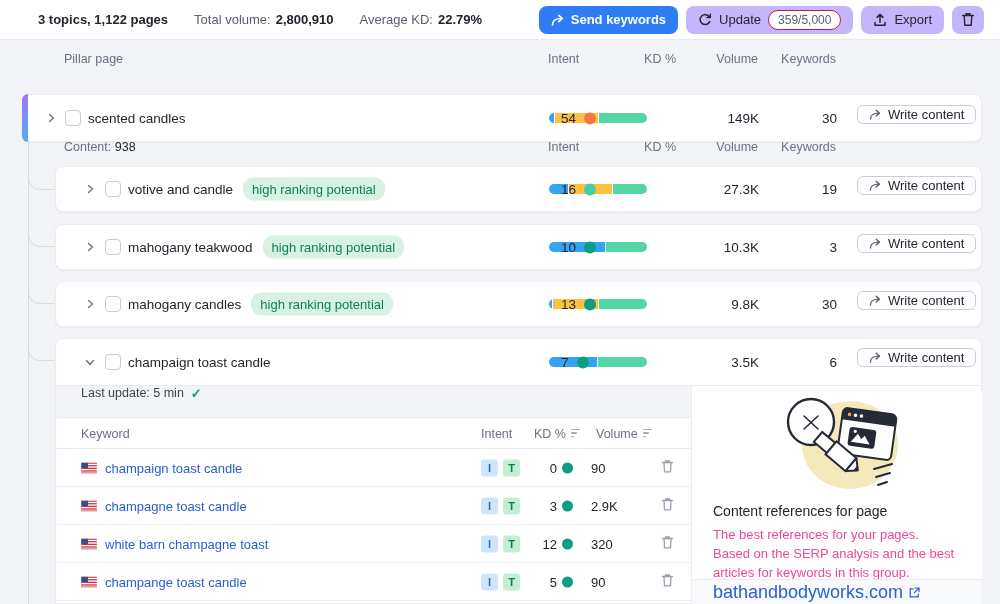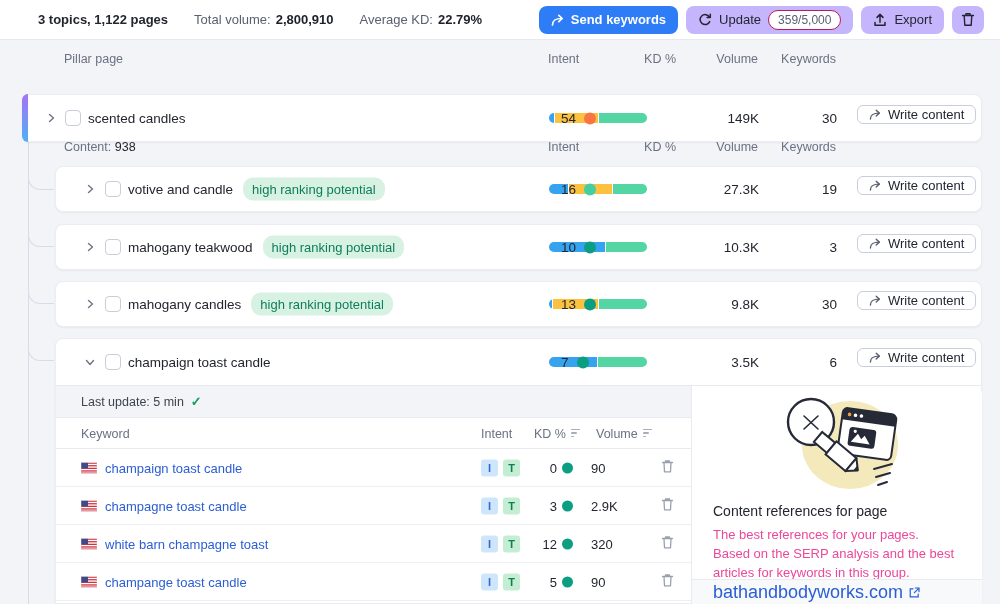--- a/index.html
+++ b/index.html
@@ -44,21 +44,21 @@
   .intent-bar{height:10px;width:98px;border-radius:5px;overflow:hidden;display:flex;gap:1px}
   .intent-bar .seg{height:100%;display:inline-block}
   .kdcell{display:flex;align-items:center;gap:8px;font-size:13.5px}
   .dot{width:12px;height:12px;border-radius:50%;display:inline-block}
   .numcell{font-size:13.5px;text-align:right}
 
   .write-btn{position:absolute;display:flex;align-items:center;gap:7px;height:19px;padding:0 11px;background:#fff;border:1px solid #c9cede;border-radius:6px;font-size:13px;color:#23262f;font-family:inherit;cursor:pointer;white-space:nowrap}
 
   
   .exp-toprow{position:absolute;left:0;top:0;width:100%;height:47px;border-bottom:1px solid #e8eaf0}
-  .lastupdate{position:absolute;left:0;top:47px;width:635px;height:32px;background:#f2f4f7;border-bottom:1px solid #e8eaf0;display:flex;align-items:center;gap:7px;padding-left:25px;font-size:12.5px;color:#3e4350}
+  .lastupdate{position:absolute;left:0;top:47px;width:635px;height:32px;background:#f2f4f7;border-bottom:1px solid #e8eaf0;display:flex;align-items:flex-start;gap:7px;padding-left:25px;font-size:12.5px;color:#3e4350}
   .check{color:#12a05f;font-weight:bold;font-size:13px}
   .kw-table{position:absolute;left:0;top:79px;width:635px}
   .kw-header{position:relative;height:31px;border-bottom:1px solid #e8eaf0}
   .kw-header .chead{top:9px}
   .sort-ic{display:inline-block;vertical-align:-1px;margin-left:5px}
   .sort-ic i{display:block;height:1.5px;background:#a7adba;margin-bottom:2px;border-radius:1px}
   .sort-ic i:nth-child(1){width:9px}.sort-ic i:nth-child(2){width:6px}.sort-ic i:nth-child(3){width:3px}
   .kw-row{position:relative;height:38px;border-bottom:1px solid #edeff4}
   .kw-name{position:absolute;left:25px;top:50%;transform:translateY(-50%);display:flex;align-items:center;gap:8px}
   .kw-link{font-size:13px;color:#2a5ed4;text-decoration:none;white-space:nowrap}

